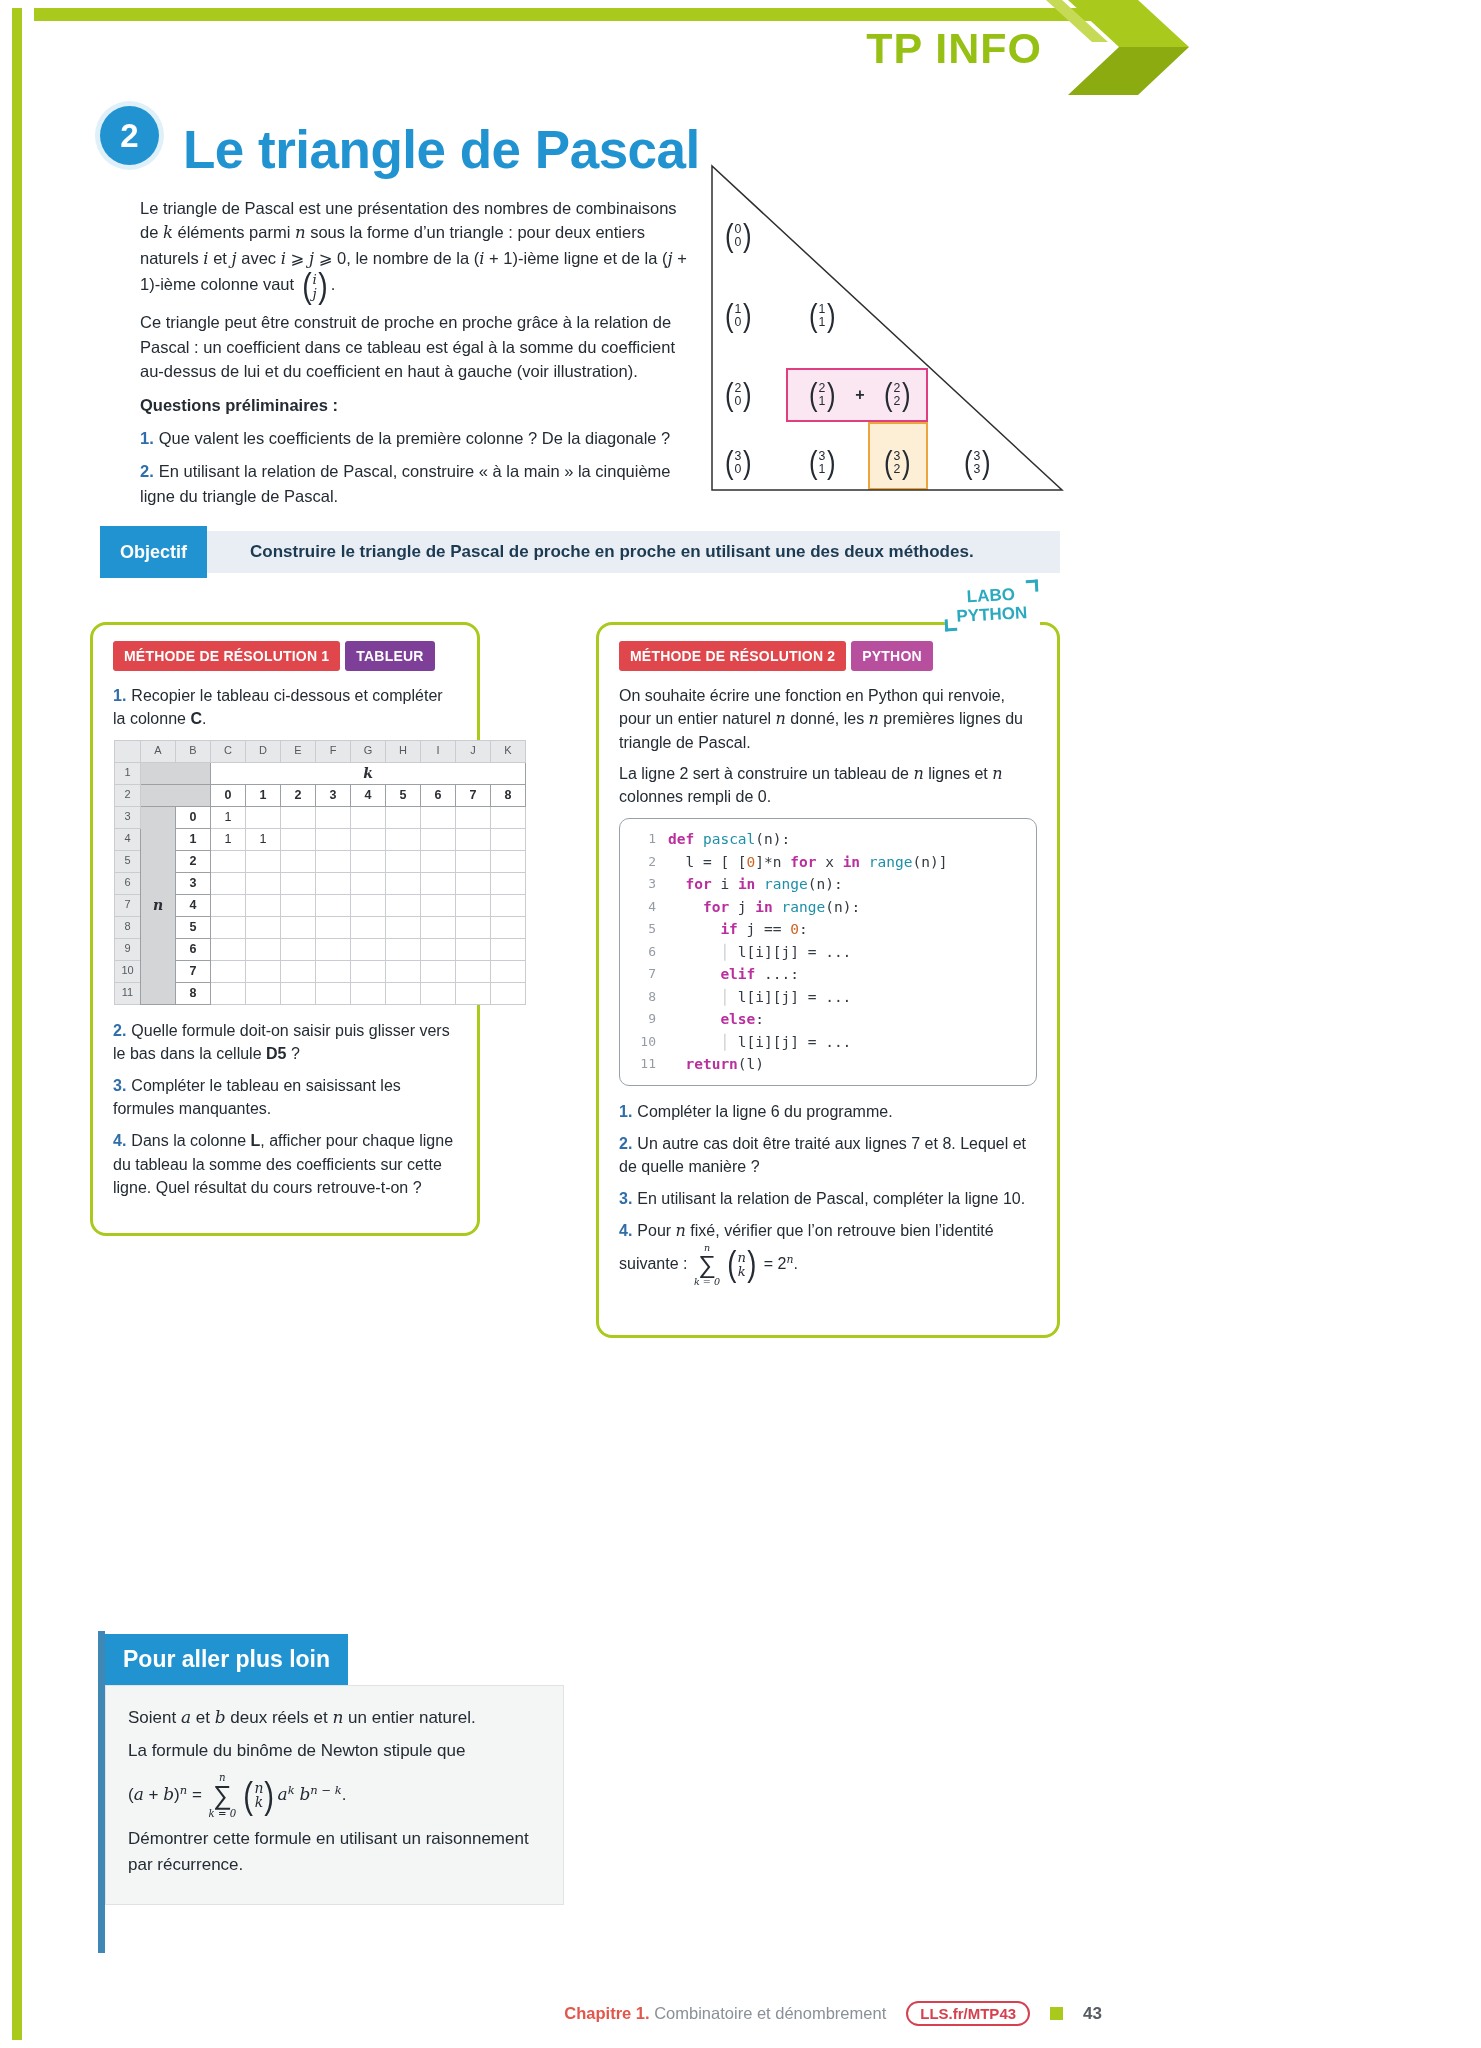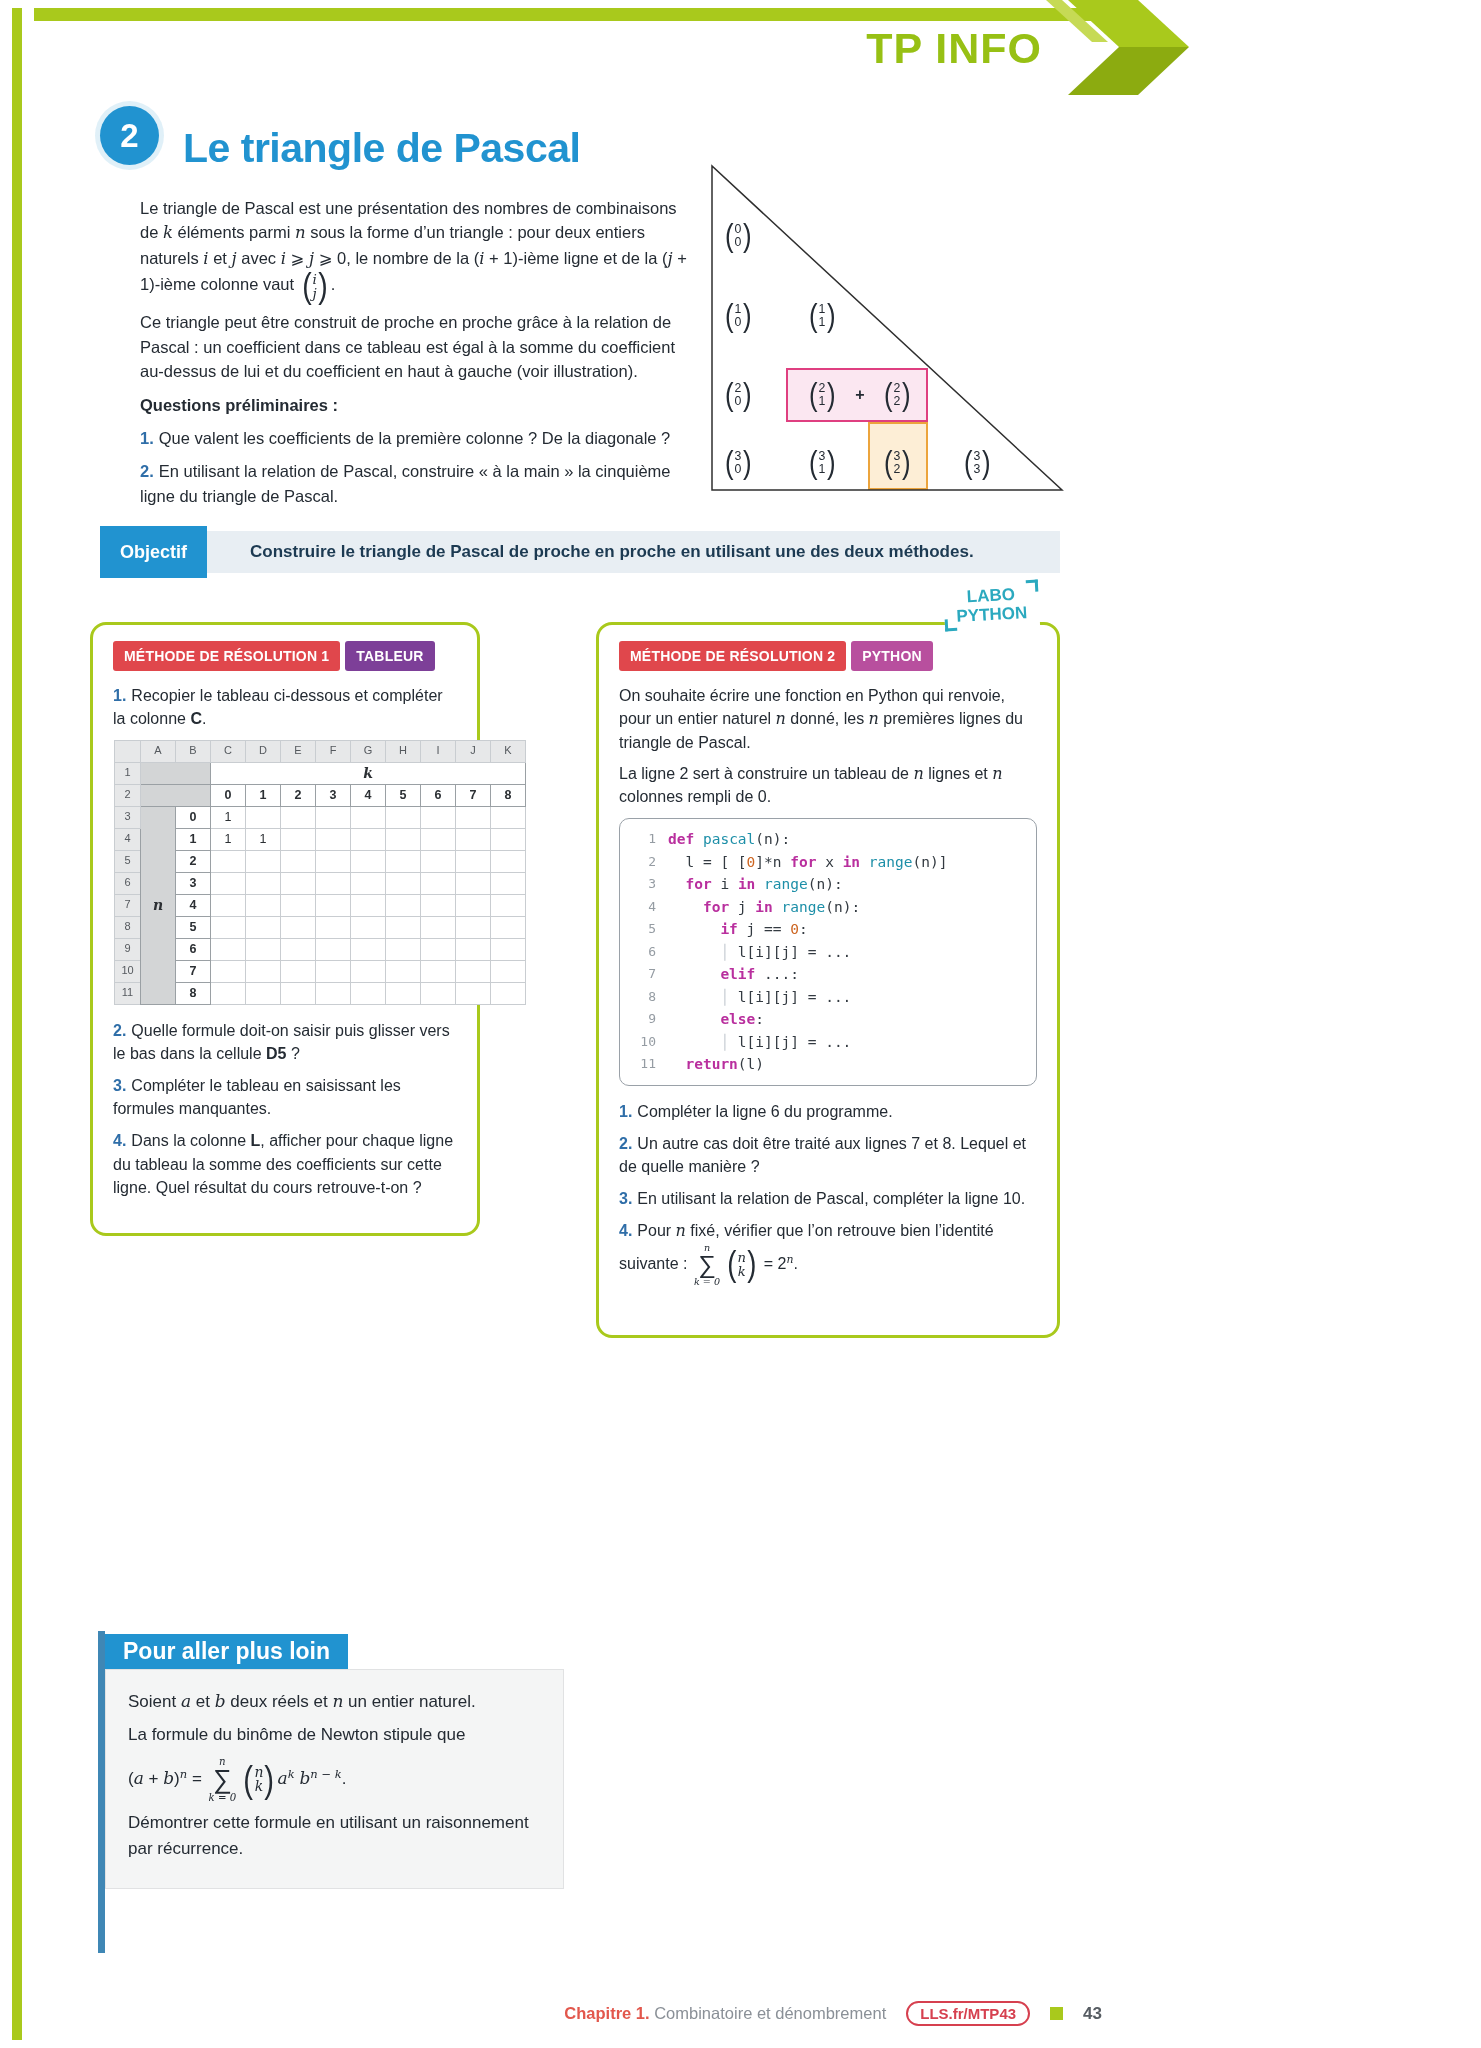--- a/index.html
+++ b/index.html
@@ -7,21 +7,21 @@
   .page{position:relative;width:1481px;height:2048px;background:#fff;color:#242b33;overflow:hidden;}
 
   
   .accent-left{position:absolute;left:12px;top:8px;width:10px;height:2032px;background:#a9c91c;}
   .accent-top{position:absolute;left:34px;top:8px;width:1078px;height:13px;background:#a9c91c;}
   .tp-info{position:absolute;left:852px;top:24px;width:190px;text-align:right;font-size:43px;font-weight:bold;color:#97c014;letter-spacing:1px;}
   .chevron{position:absolute;left:1046px;top:0;}
 
   
   .sec-badge{position:absolute;left:100px;top:106px;width:59px;height:59px;border-radius:50%;background:#2193d0;color:#fff;font-size:33px;font-weight:bold;display:flex;align-items:center;justify-content:center;box-shadow:0 0 0 5px rgba(33,147,208,0.14);}
-  .sec-title{position:absolute;left:183px;top:125px;font-size:41px;font-weight:bold;color:#2193d0;letter-spacing:-0.5px;}
+  .sec-title{position:absolute;left:183px;top:119px;font-size:53px;font-weight:bold;color:#2193d0;letter-spacing:-0.5px;}
 
   
   .intro{position:absolute;left:92px;top:196px;width:606px;font-size:16.5px;line-height:1.48;}
   .intro p{margin-bottom:9px;margin-left:48px;}
   .qt{font-weight:bold;margin-bottom:5px;}
   .q{margin-bottom:9px;}
   .qnum{color:#2f6ea8;font-weight:bold;margin-right:5px;}
 
   
   .i{font-family:"DejaVu Serif",serif;font-style:italic;}
@@ -84,21 +84,21 @@
   .gd{color:#c6ccd2;}
 
   
   .labo{position:absolute;left:944px;top:582px;z-index:5;background:#fff;color:#2ba9bf;font-size:17px;font-weight:bold;line-height:1.1;text-align:center;padding:5px 12px;transform:rotate(-3deg);}
   .labo .br-tr{position:absolute;top:0;right:0;width:12px;height:12px;border-top:3px solid #2ba9bf;border-right:3px solid #2ba9bf;}
   .labo .br-bl{position:absolute;bottom:0;left:0;width:12px;height:12px;border-bottom:3px solid #2ba9bf;border-left:3px solid #2ba9bf;}
 
   
   .paal{position:absolute;left:102px;top:1634px;width:462px;}
   .paal-bar{position:absolute;left:-4px;top:-3px;width:7px;height:322px;background:#3f87b5;}
-  .paal-title{display:inline-block;background:#2193d0;color:#fff;font-size:23px;font-weight:bold;padding:4px 18px;margin-left:3px;position:relative;z-index:2;}
+  .paal-title{display:inline-block;background:#2193d0;color:#fff;font-size:23px;font-weight:bold;padding:12px 18px;margin-left:3px;position:relative;z-index:2;}
   .paal-body{background:#f4f5f5;border:1px solid #e1e2e3;margin-left:3px;padding:18px 22px;font-size:17px;line-height:1.55;position:relative;}
   .paal-body p{margin-bottom:7px;}
   .formula{margin:4px 0 10px;}
 
   
   .footer{position:absolute;left:0;top:2001px;width:1102px;display:flex;justify-content:flex-end;align-items:center;gap:20px;font-size:16.5px;}
   .chap-b{color:#e2574c;font-weight:bold;}
   .chap-r{color:#8a9097;}
   .lls{border:2px solid #d6404f;color:#d6404f;font-weight:bold;font-size:15px;border-radius:14px;padding:2px 12px;}
   .sq{width:13px;height:13px;background:#a9c91c;display:inline-block;}

